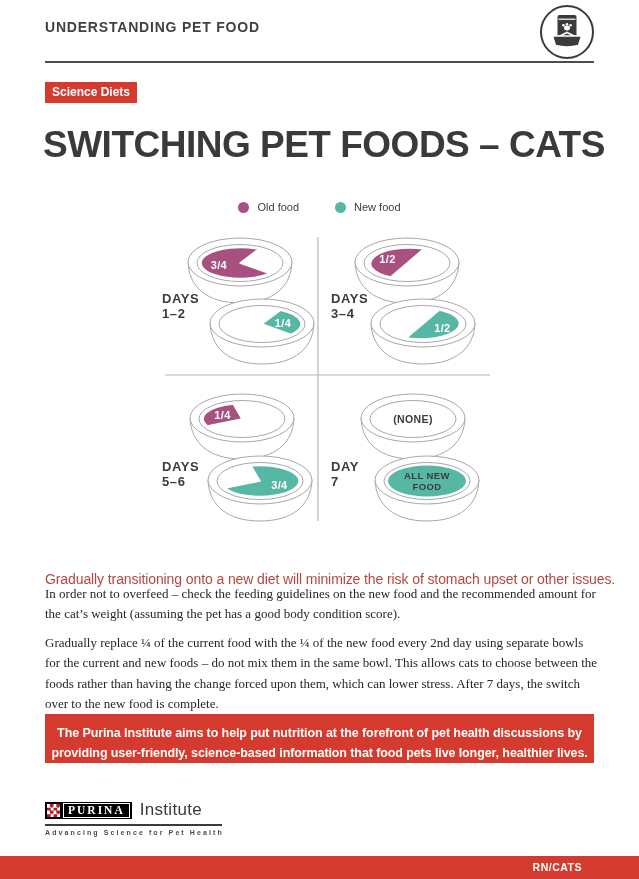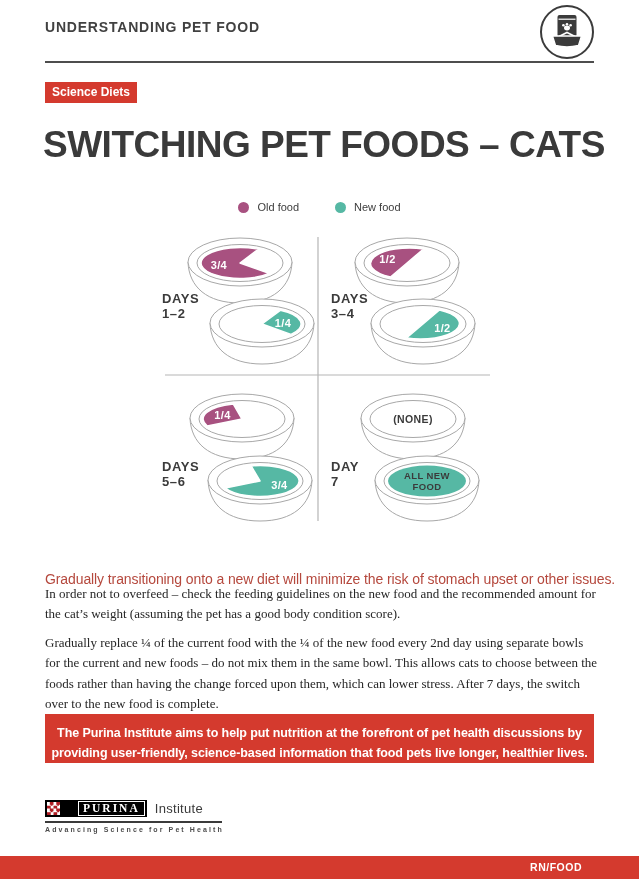--- a/index.html
+++ b/index.html
@@ -48,23 +48,23 @@
   .logo { position:absolute; left:45px; top:800px; }
   .logo-row { display:flex; align-items:center; }
   .logo-black { display:flex; align-items:center; background:#000; padding:1px 2px; height:15px; }
   .logo-checker {
     width:13px; height:13px;
     background:repeating-conic-gradient(#b01e23 0% 25%, #ffffff 0% 50%);
     background-size:6.5px 6.5px;
   }
   .logo-brand {
     color:#fff; font-family:"Liberation Serif", serif; font-weight:bold; font-size:11.5px;
-    letter-spacing:2px; border:1px solid #fff; padding:0 4px; margin-left:18px; line-height:13px;
-  }
-  .logo-name { font-size:13px; color:#3a3a3a; margin-left:8px; letter-spacing:0.3px; }
+    letter-spacing:2px; border:1px solid #fff; padding:0 4px; margin-left:3px; line-height:13px;
+  }
+  .logo-name { font-size:17px; color:#3a3a3a; margin-left:8px; letter-spacing:0.3px; }
   .logo-rule { width:177px; height:2px; background:#3b3b3b; margin-top:4px; }
   .logo-tagline {
     margin-top:3px; font-size:7px; font-weight:bold; letter-spacing:2.1px;
     color:#4c4c4c; white-space:nowrap;
   }
   .footer-bar { position:absolute; left:0; top:856px; width:639px; height:23px; }
   .footer-code {
     position:absolute; right:57px; top:5px;
     color:#fff; font-weight:bold; font-size:10.5px; letter-spacing:0.5px;
   }
@@ -205,16 +205,16 @@
         <span class="logo-checker"></span>
         <span class="logo-brand">PURINA</span>
       </div>
       <span class="logo-name">Institute</span>
     </div>
     <div class="logo-rule"></div>
     <div class="logo-tagline">Advancing Science for Pet Health</div>
   </div>
 
   <div class="footer-bar" style="background: rgb(212, 58, 46);">
-    <span class="footer-code">RN/FOOD</span>
+    <span class="footer-code">RN/CATS</span>
   </div>
 
 </div>
 
 </body></html>

